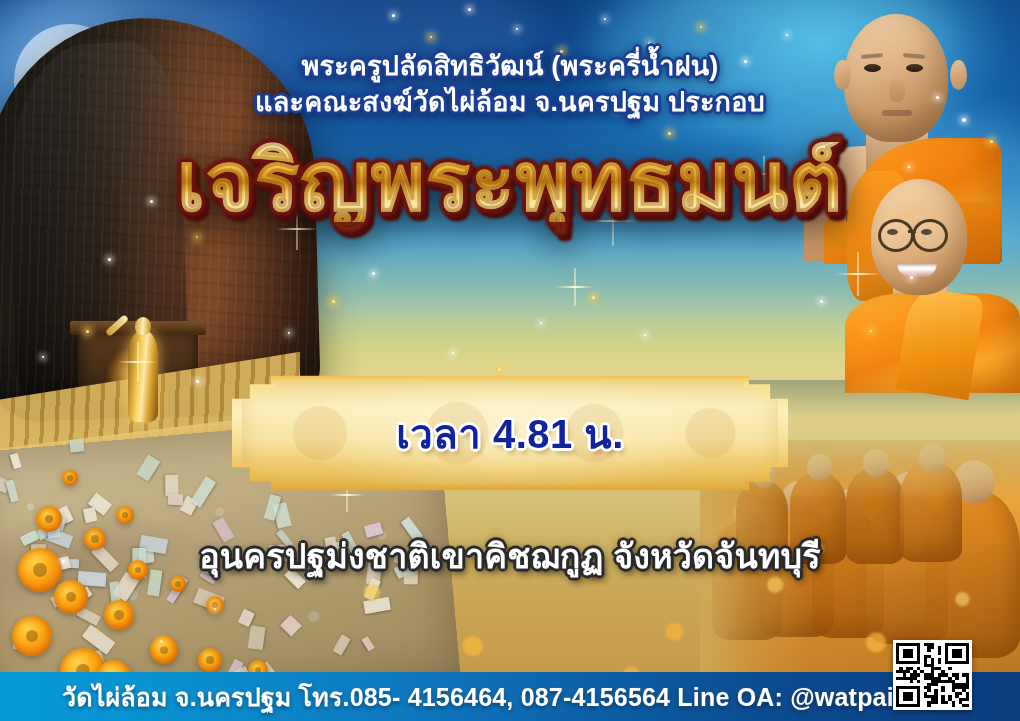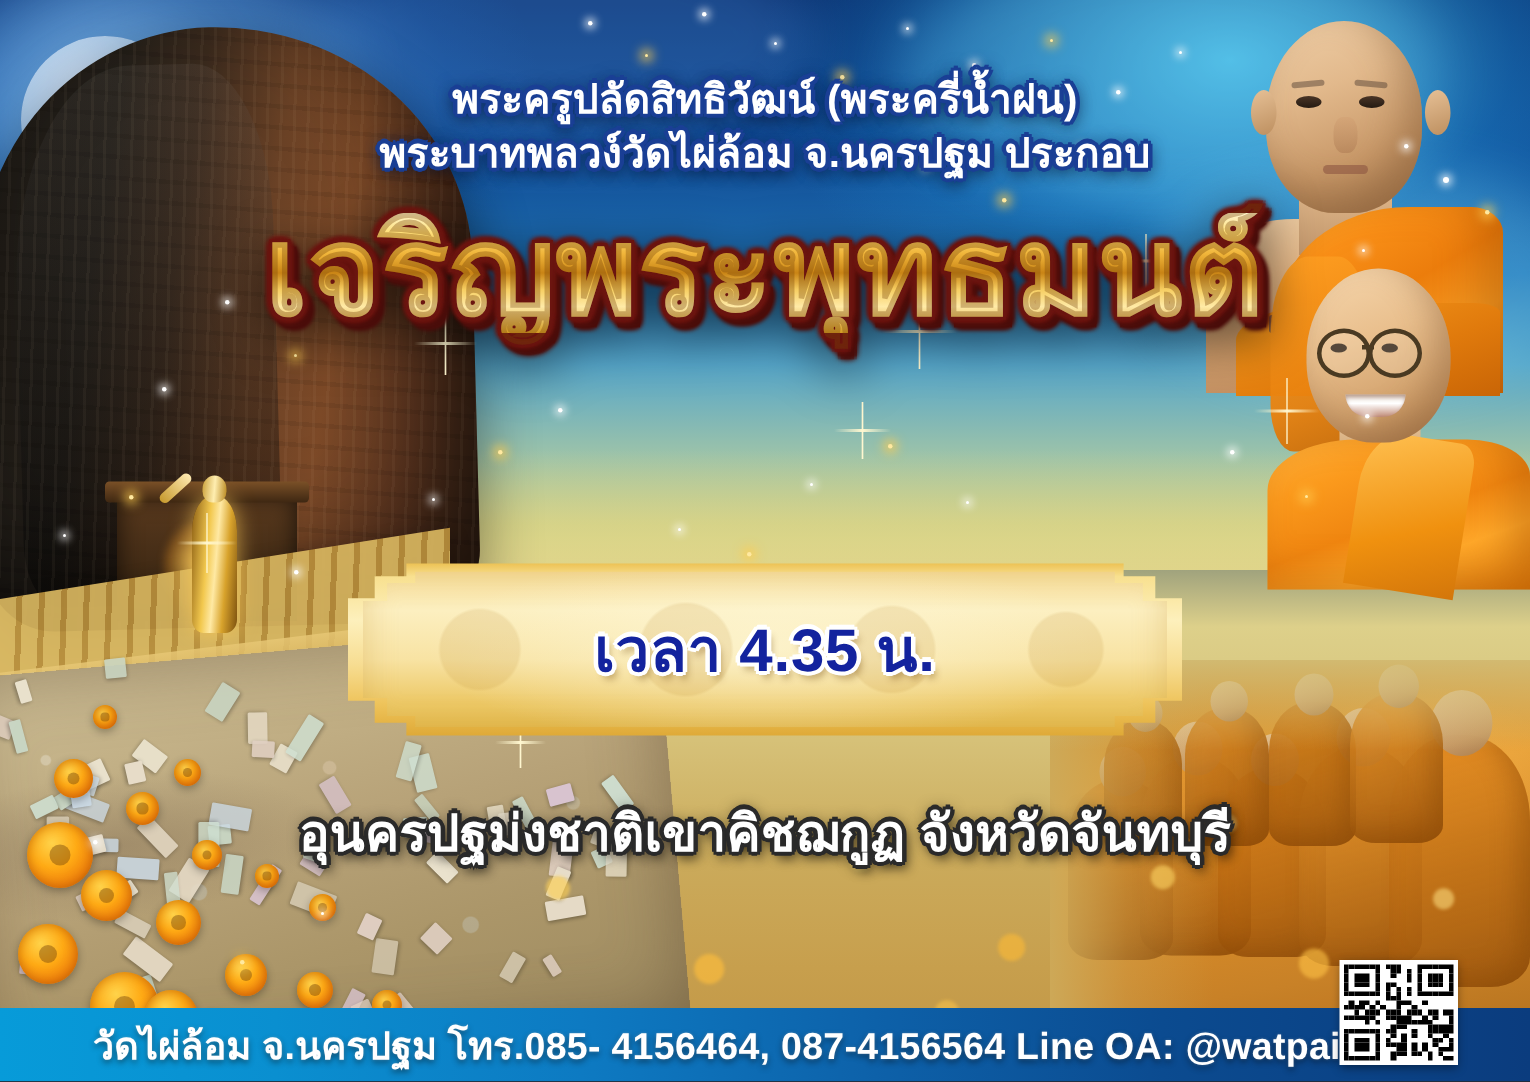--- a/index.html
+++ b/index.html
@@ -621,33 +621,33 @@
       <div class="starburst" style="left: 588px; top: 196px; width: 50px; height: 50px;"></div>
       <div class="starburst" style="left: 836px; top: 252px; width: 44px; height: 44px;"></div>
       <div class="starburst" style="left: 118px; top: 342px; width: 40px; height: 40px;"></div>
       <div class="starburst" style="left: 330px; top: 478px; width: 34px; height: 34px;"></div>
       <div class="starburst" style="left: 556px; top: 268px; width: 38px; height: 38px;"></div>
       <div class="starburst" style="left: 746px; top: 156px; width: 36px; height: 36px;"></div>
     </div>
 
   <div class="subtitle thai">
     <div>พระครูปลัดสิทธิวัฒน์ (พระครี่น้ำฝน)</div>
-    <div>พระบาทพลวง์วัดไผ่ล้อม จ.นครปฐม ประกอบ</div>
+    <div>และคณะสงฆ์วัดไผ่ล้อม จ.นครปฐม ประกอบ</div>
   </div>
 
   <div class="headline thai">
     <div class="hl second">เจริญพระพุทธมนต์</div>
   </div>
 
   <div class="banner">
     <div class="banner-shape"></div>
     <div class="banner-inner"></div>
     <div class="banner-pattern"></div>
     <div class="banner-text thai">
-      <div class="l2">เวลา 4.35 น.</div>
+      <div class="l2">เวลา 4.81 น.</div>
     </div>
   </div>
 
   <div class="location thai">
     <div>อุนครปฐม่งชาติเขาคิชฌกูฏ จังหวัดจันทบุรี</div>
   </div>
 
   <div class="footer">
     <div class="footer-text thai">วัดไผ่ล้อม จ.นครปฐม โทร.085- 4156464, 087-4156564 Line OA: @watpailom</div>
   </div>

